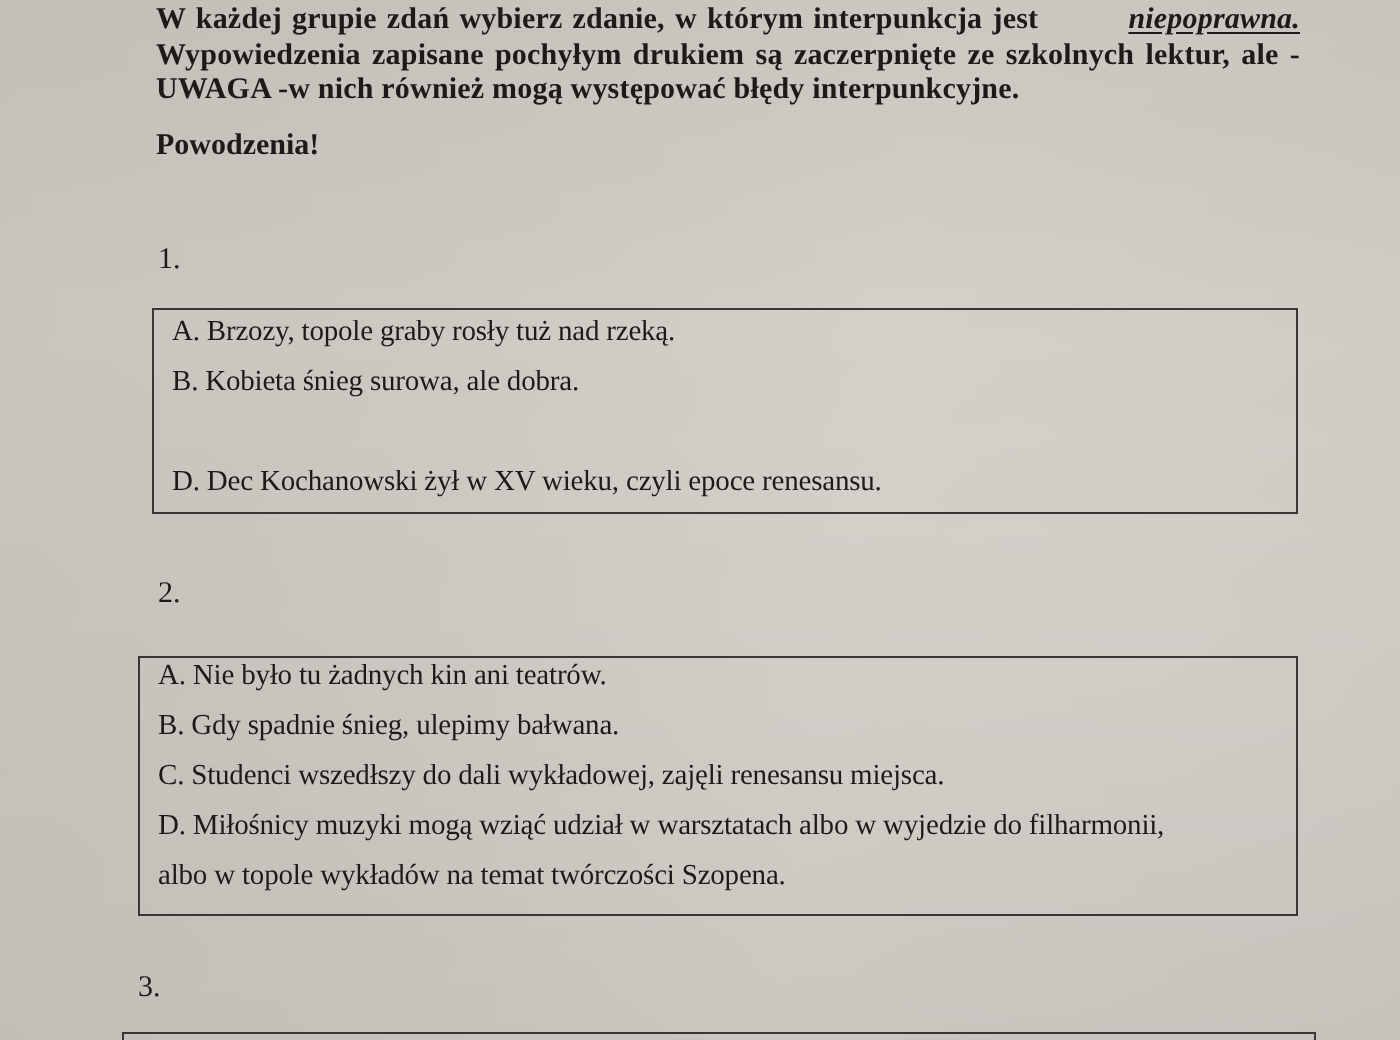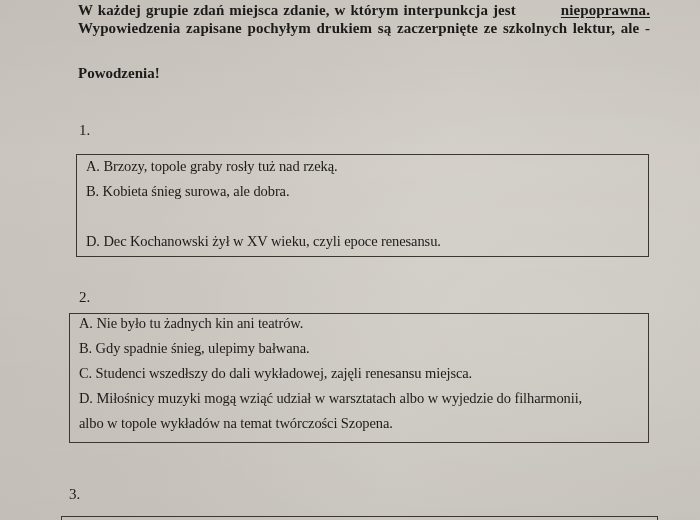--- a/index.html
+++ b/index.html
@@ -36,20 +36,21 @@
     .instructions .line {
       display: block;
       text-align: justify;
       text-align-last: justify;
       white-space: nowrap;
     }
     .instructions .line.last {
       text-align-last: left;
     }
     .emph {
+      font-style: italic;
       text-decoration: underline;
       text-underline-offset: 2px;
       margin-left: 40px;
     }
     .greeting {
       position: absolute;
       left: 78px;
       top: 65px;
       font-weight: bold;
       font-size: 15px;
@@ -71,35 +72,36 @@
       white-space: nowrap;
       letter-spacing: -0.1px;
     }
   </style>
 </head>
 <body>
 
 <div class="shade"></div>
 
 <div class="instructions">
-  <span class="line"><span>W każdej grupie zdań miejsca zdanie, w którym interpunkcja jest </span><span class="emph">niepoprawna.</span></span>
+  <span class="line"><span>W każdej grupie zdań wybierz zdanie, w którym interpunkcja jest </span><span class="emph">niepoprawna.</span></span>
   <span class="line">Wypowiedzenia zapisane pochyłym drukiem są zaczerpnięte ze szkolnych lektur, ale -</span>
+  <span class="line last">UWAGA -w nich również mogą występować błędy interpunkcyjne.</span>
 </div>
 
 <div class="greeting">Powodzenia!</div>
 
 <div class="qnum" style="left:79px; top:122px;">1.</div>
 <div class="box" style="left:76px; top:154px; width:573px; height:103px;">
   <div class="opt" style="top:3px;">A. Brzozy, topole graby rosły tuż nad rzeką.</div>
   <div class="opt" style="top:28px;">B.  Kobieta śnieg surowa, ale dobra.</div>
   <div class="opt" style="top:78px;">D. Dec Kochanowski żył w XV wieku, czyli epoce renesansu.</div>
 </div>
 
 <div class="qnum" style="left:79px; top:289px;">2.</div>
-<div class="box" style="left:69px; top:313px; width:580px; height:130px;">
+<div class="box" style="left:69px; top:328px; width:580px; height:130px;">
   <div class="opt" style="top:1px;">A.  Nie było tu żadnych kin ani teatrów.</div>
   <div class="opt" style="top:26px;">B. Gdy spadnie śnieg, ulepimy bałwana.</div>
   <div class="opt" style="top:51px;">C. Studenci wszedłszy do dali wykładowej, zajęli renesansu miejsca.</div>
   <div class="opt" style="top:76px;">D. Miłośnicy muzyki mogą wziąć udział w warsztatach albo w wyjedzie do filharmonii,</div>
   <div class="opt" style="top:101px;">albo w topole wykładów na temat twórczości Szopena.</div>
 </div>
 
 <div class="qnum" style="left:69px; top:486px;">3.</div>
 <div class="box" style="left:61px; top:516px; width:597px; height:20px;"></div>
 

